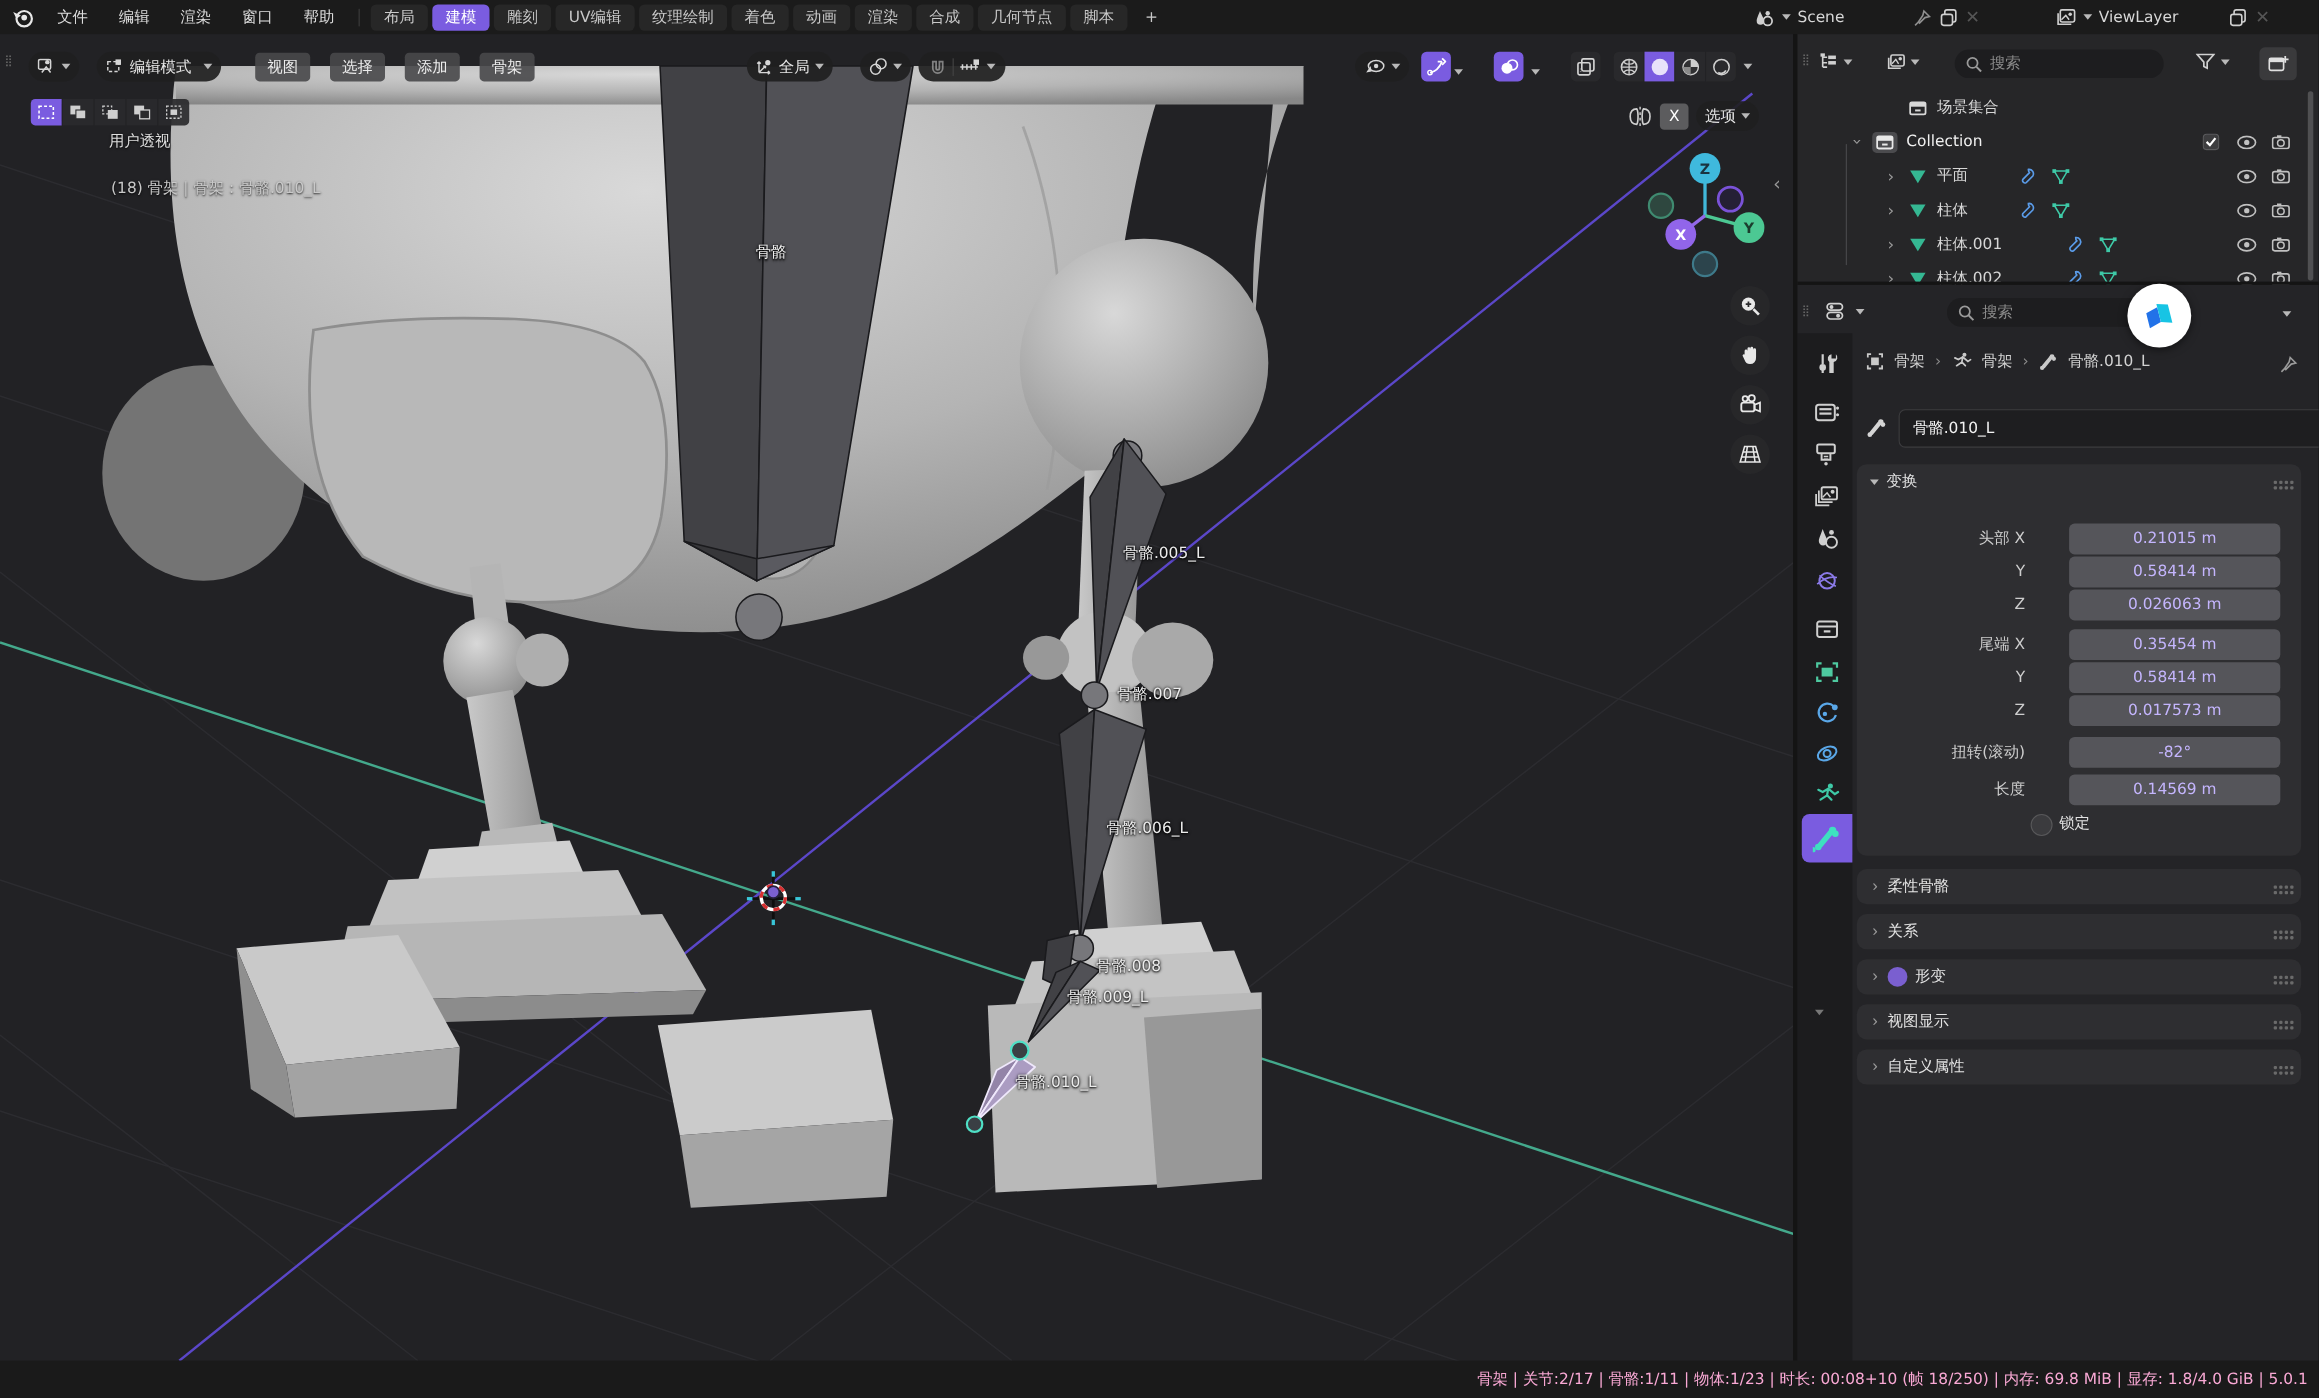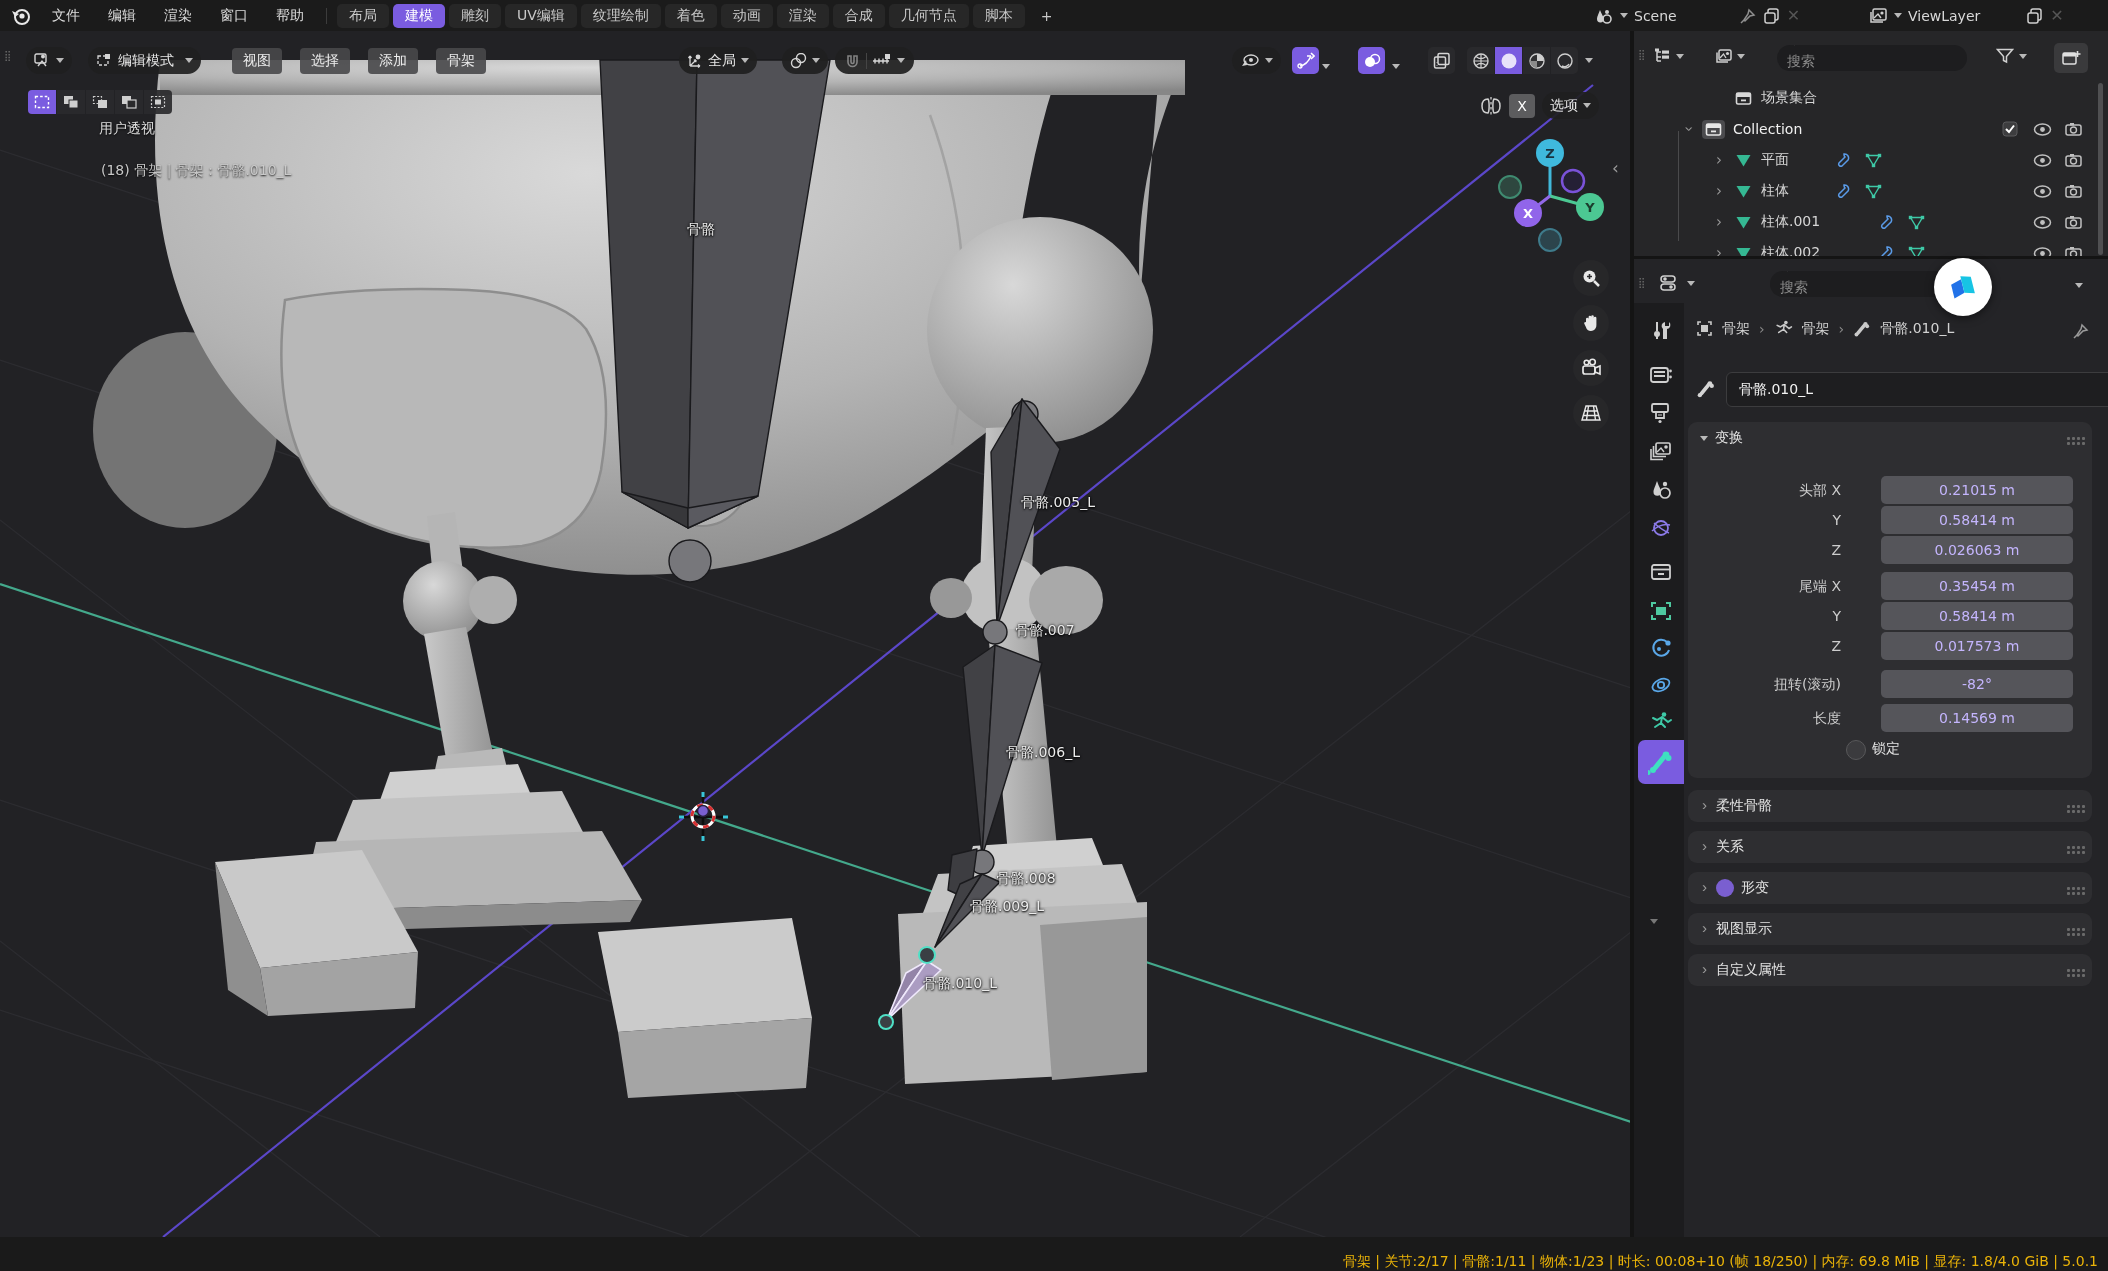--- a/index.html
+++ b/index.html
@@ -23,30 +23,30 @@
   
   .tbtn{position:absolute;left:18px;width:46px;height:48px;border-radius:7px;background:#2c2c2e;display:flex;align-items:center;justify-content:center;}
   .tbtn.on{background:#7a5ce0;}
   
   .vplabel{position:absolute;color:#dedede;text-shadow:0 1px 2px rgba(0,0,0,.9);white-space:nowrap;}
   .bonelabel{position:absolute;transform:translate(-50%,-50%);color:#ececec;font-size:14px;text-shadow:0 1px 2px #000,0 0 3px #000;white-space:nowrap;z-index:8;}
   
   #outliner{left:1634px;top:31px;width:474px;height:226px;background:#262628;z-index:20;}
   #props{left:1634px;top:259px;width:474px;height:978px;background:#242427;z-index:20;}
   .orow{position:absolute;left:0;width:474px;height:30px;display:flex;align-items:center;color:#d6d6d6;padding-left:12px;}
-  .searchbox{position:absolute;background:#1d1d1f;border-radius:13px;display:flex;gap:7px;color:#8a8a8a;padding:0 10px;flex-direction:column;}
+  .searchbox{position:absolute;background:#1d1d1f;border-radius:13px;display:flex;align-items:center;gap:7px;color:#8a8a8a;padding:0 10px;}
   .panel{position:absolute;left:54px;width:404px;background:#2e2e31;border-radius:9px;color:#e3e3e3;}
   .phead{display:flex;align-items:center;height:32px;gap:7px;padding:0 12px;font-family:Liberation Mono, monospace;}
   .field{position:absolute;left:157px;width:192px;height:28px;background:#55555a;border-radius:5px;color:#c4b5fd;display:flex;align-items:center;justify-content:center;font-size:14px;margin-left:36px;}
   .flabel{position:absolute;width:145px;text-align:right;color:#cdcdcd;line-height:28px;}
   .dots{position:absolute;width:3px;height:3px;background:#6a6a6a;border-radius:1px;box-shadow:5px 0 #6a6a6a,10px 0 #6a6a6a,15px 0 #6a6a6a,0 5px #6a6a6a,5px 5px #6a6a6a,10px 5px #6a6a6a,15px 5px #6a6a6a;}
   .ptab{position:absolute;left:1638px;width:46px;height:40px;display:flex;align-items:center;justify-content:center;border-radius:7px 0 0 7px;}
   .ptab.on{background:#7a5ce0;}
   .expand{color:#9a9a9a;font-size:15px;}
-  #statusbar{left:0;top:1237px;width:2108px;height:34px;background:#1a1a1a;display:flex;align-items:flex-end;justify-content:flex-end;color:#eab308;z-index:40;}
+  #statusbar{left:0;top:1237px;width:2108px;height:34px;background:#1a1a1a;display:flex;align-items:center;justify-content:flex-end;color:#f9a8d4;z-index:40;}
   .navbtn{position:absolute;width:36px;height:36px;border-radius:50%;background:rgba(40,40,42,.85);display:flex;align-items:center;justify-content:center;}
   svg{display:block;}
 </style>
 </head>
 <body>
 
 <div id="app">
 
 <svg class="abs" style="left:0;top:0;z-index:1" width="1631" height="1237" viewBox="0 0 1631 1237">
   <defs>

